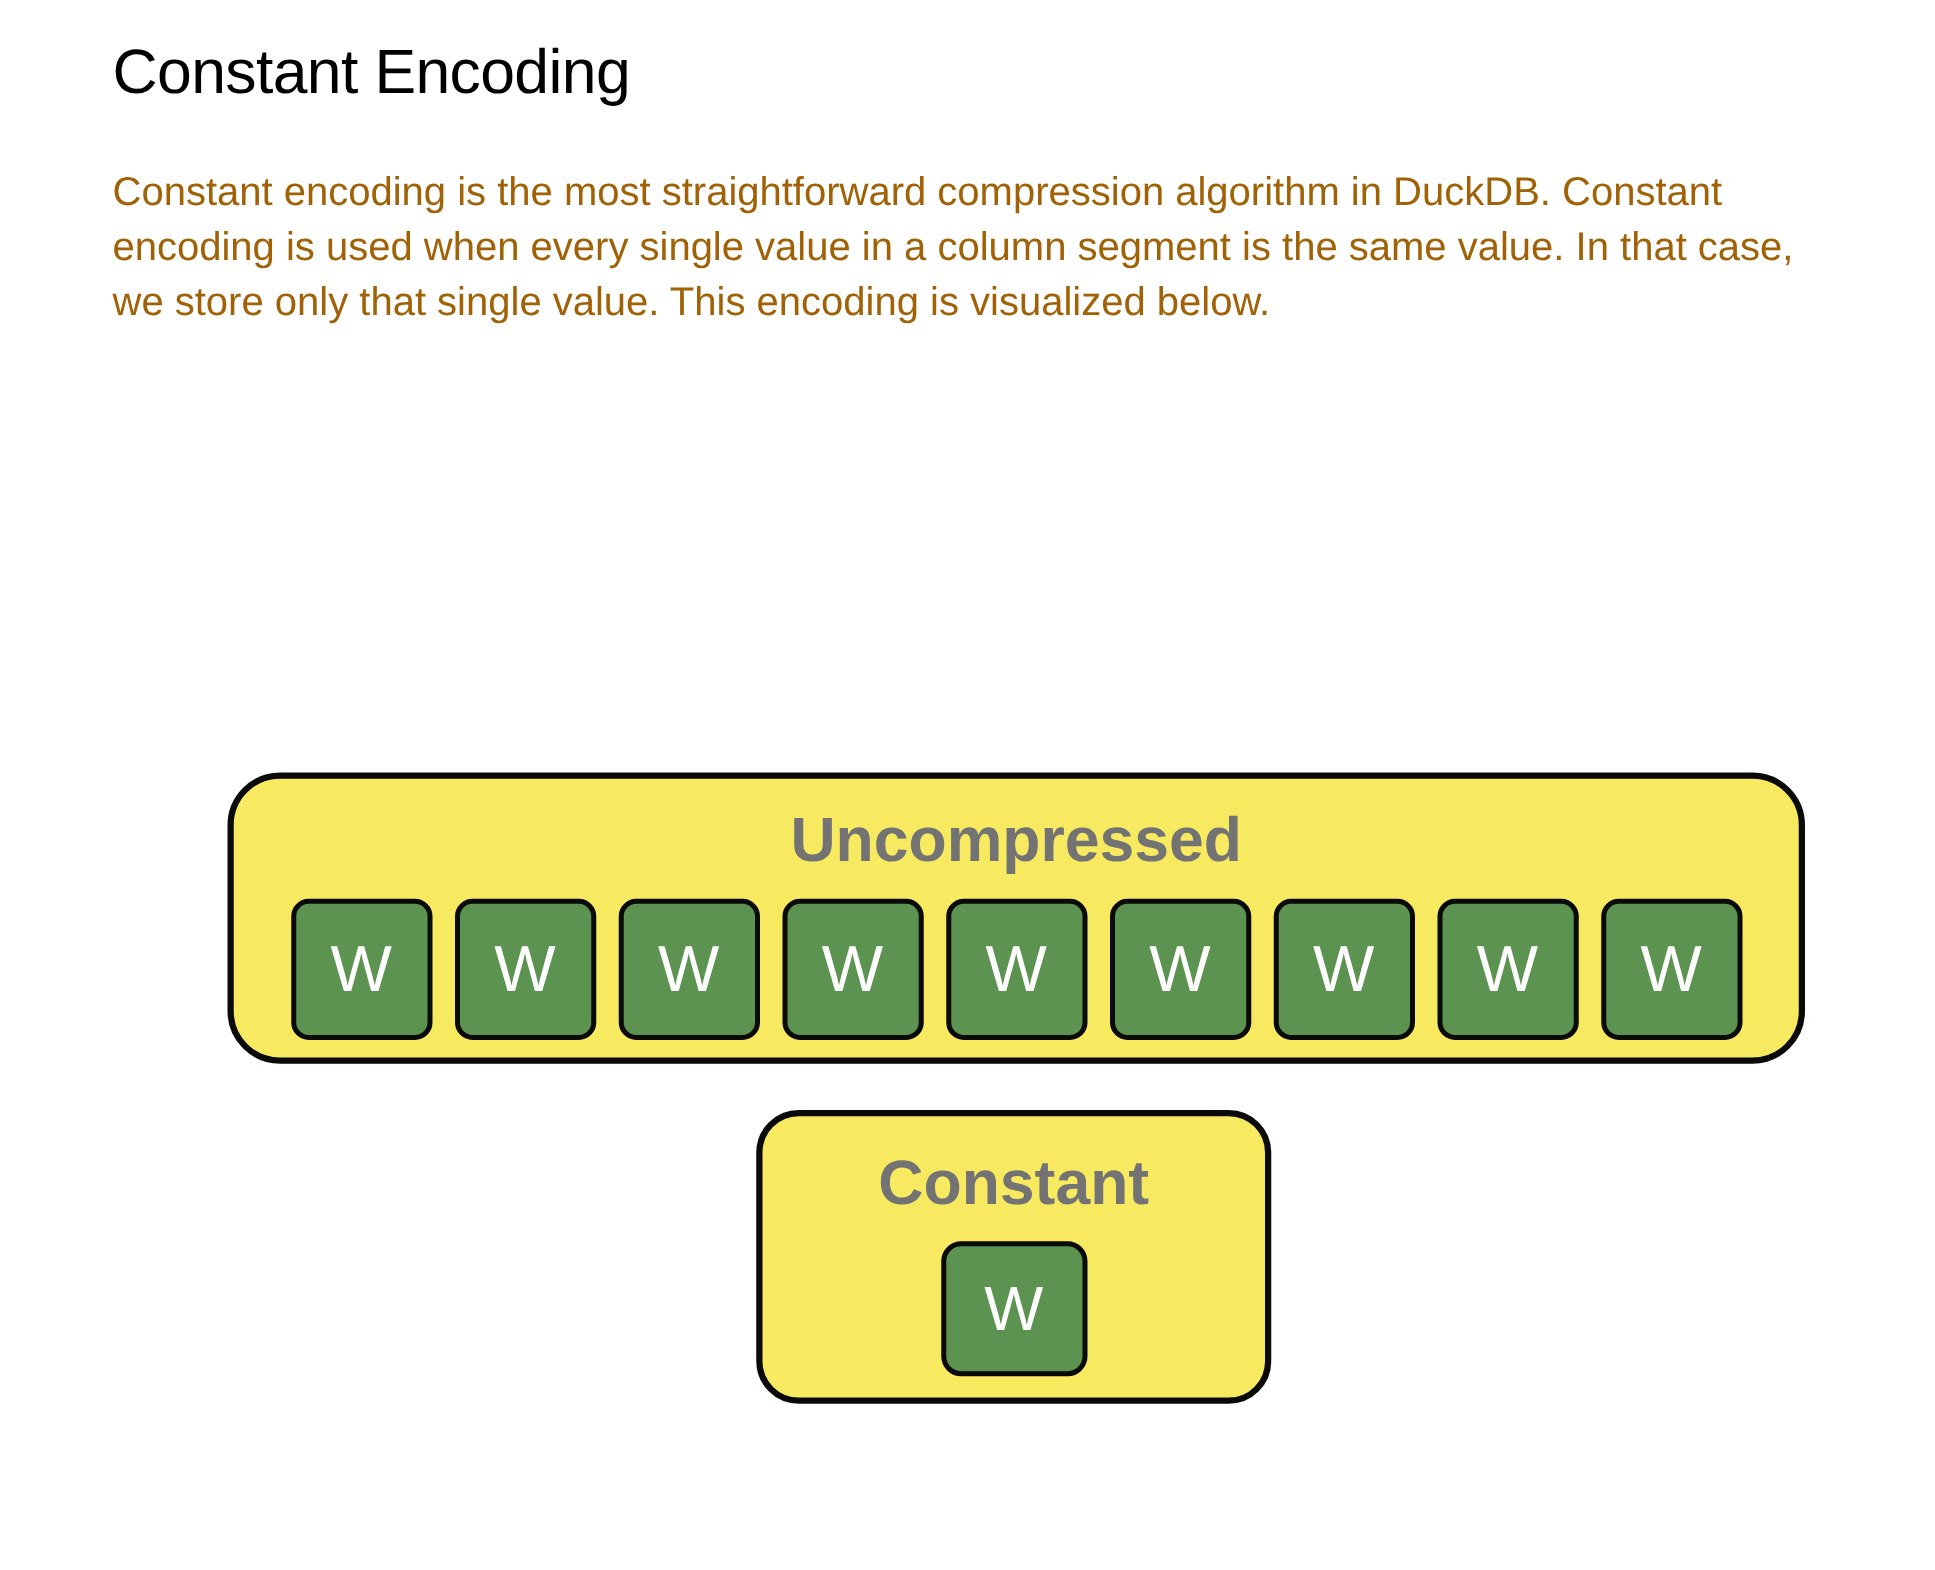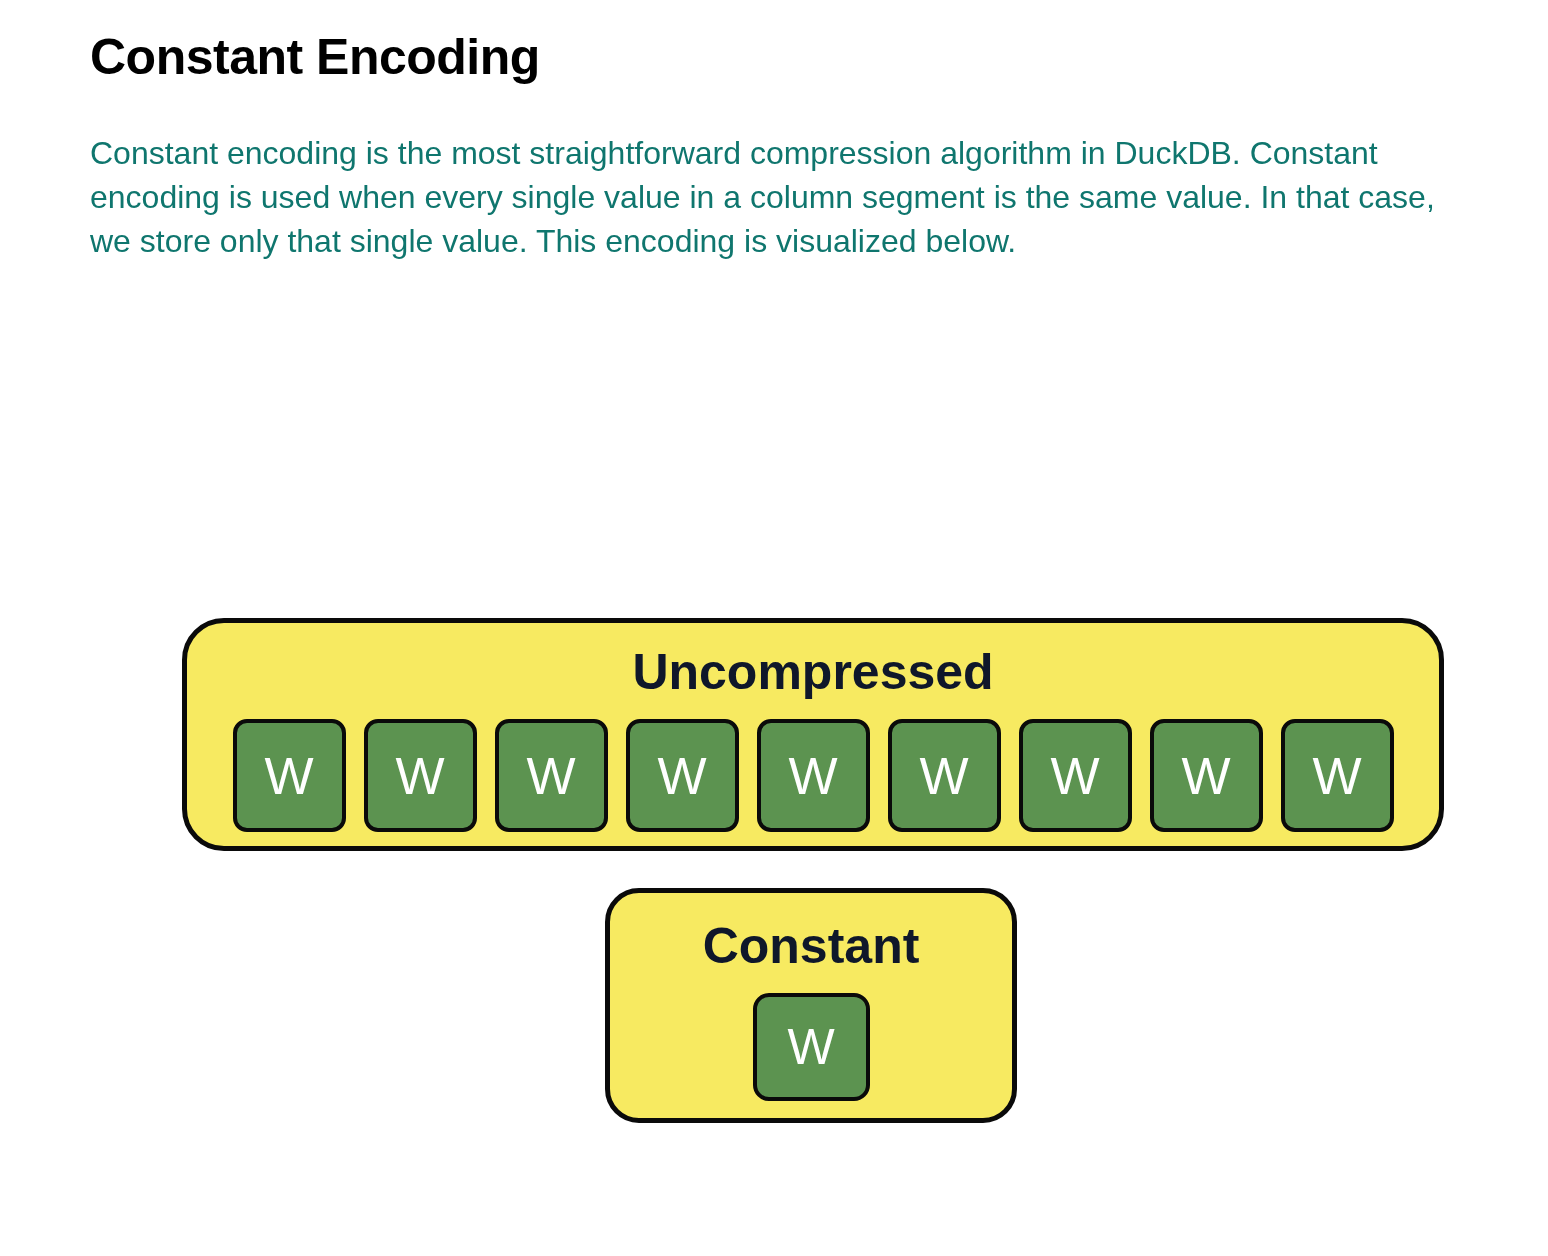--- a/index.html
+++ b/index.html
@@ -20,34 +20,34 @@
   .article {
     position: absolute;
     left: 90px;
     top: 28px;
     width: 1360px;
   }
 
   .page-title {
     font-family: "Liberation Sans", sans-serif;
     font-size: 50px;
-    font-weight: 700;
+    font-weight: 400;
     line-height: 1.18;
     letter-spacing: -0.5px;
     margin: 0 0 44px 0;
     color: #000000;
   }
 
   .body-paragraph {
     font-family: "Liberation Sans", sans-serif;
     font-size: 32px;
     font-weight: 400;
     line-height: 1.38;
     margin: 0;
-    color: #0f766e;
+    color: #a16207;
     max-width: 1358px;
   }
 
   
   .diagram {
     position: absolute;
     left: 0;
     top: 600px;
     width: 1548px;
     height: 560px;
@@ -60,21 +60,21 @@
     border-radius: 42px;
     box-sizing: border-box;
     display: flex;
     flex-direction: column;
     align-items: center;
   }
 
   .panel-title {
     font-family: "Liberation Sans", sans-serif;
     font-weight: bold;
-    color: #0f172a;
+    color: #737373;
     text-align: center;
     line-height: 1;
   }
 
   .cell-row {
     display: flex;
     flex-direction: row;
     justify-content: center;
     align-items: center;
   }

